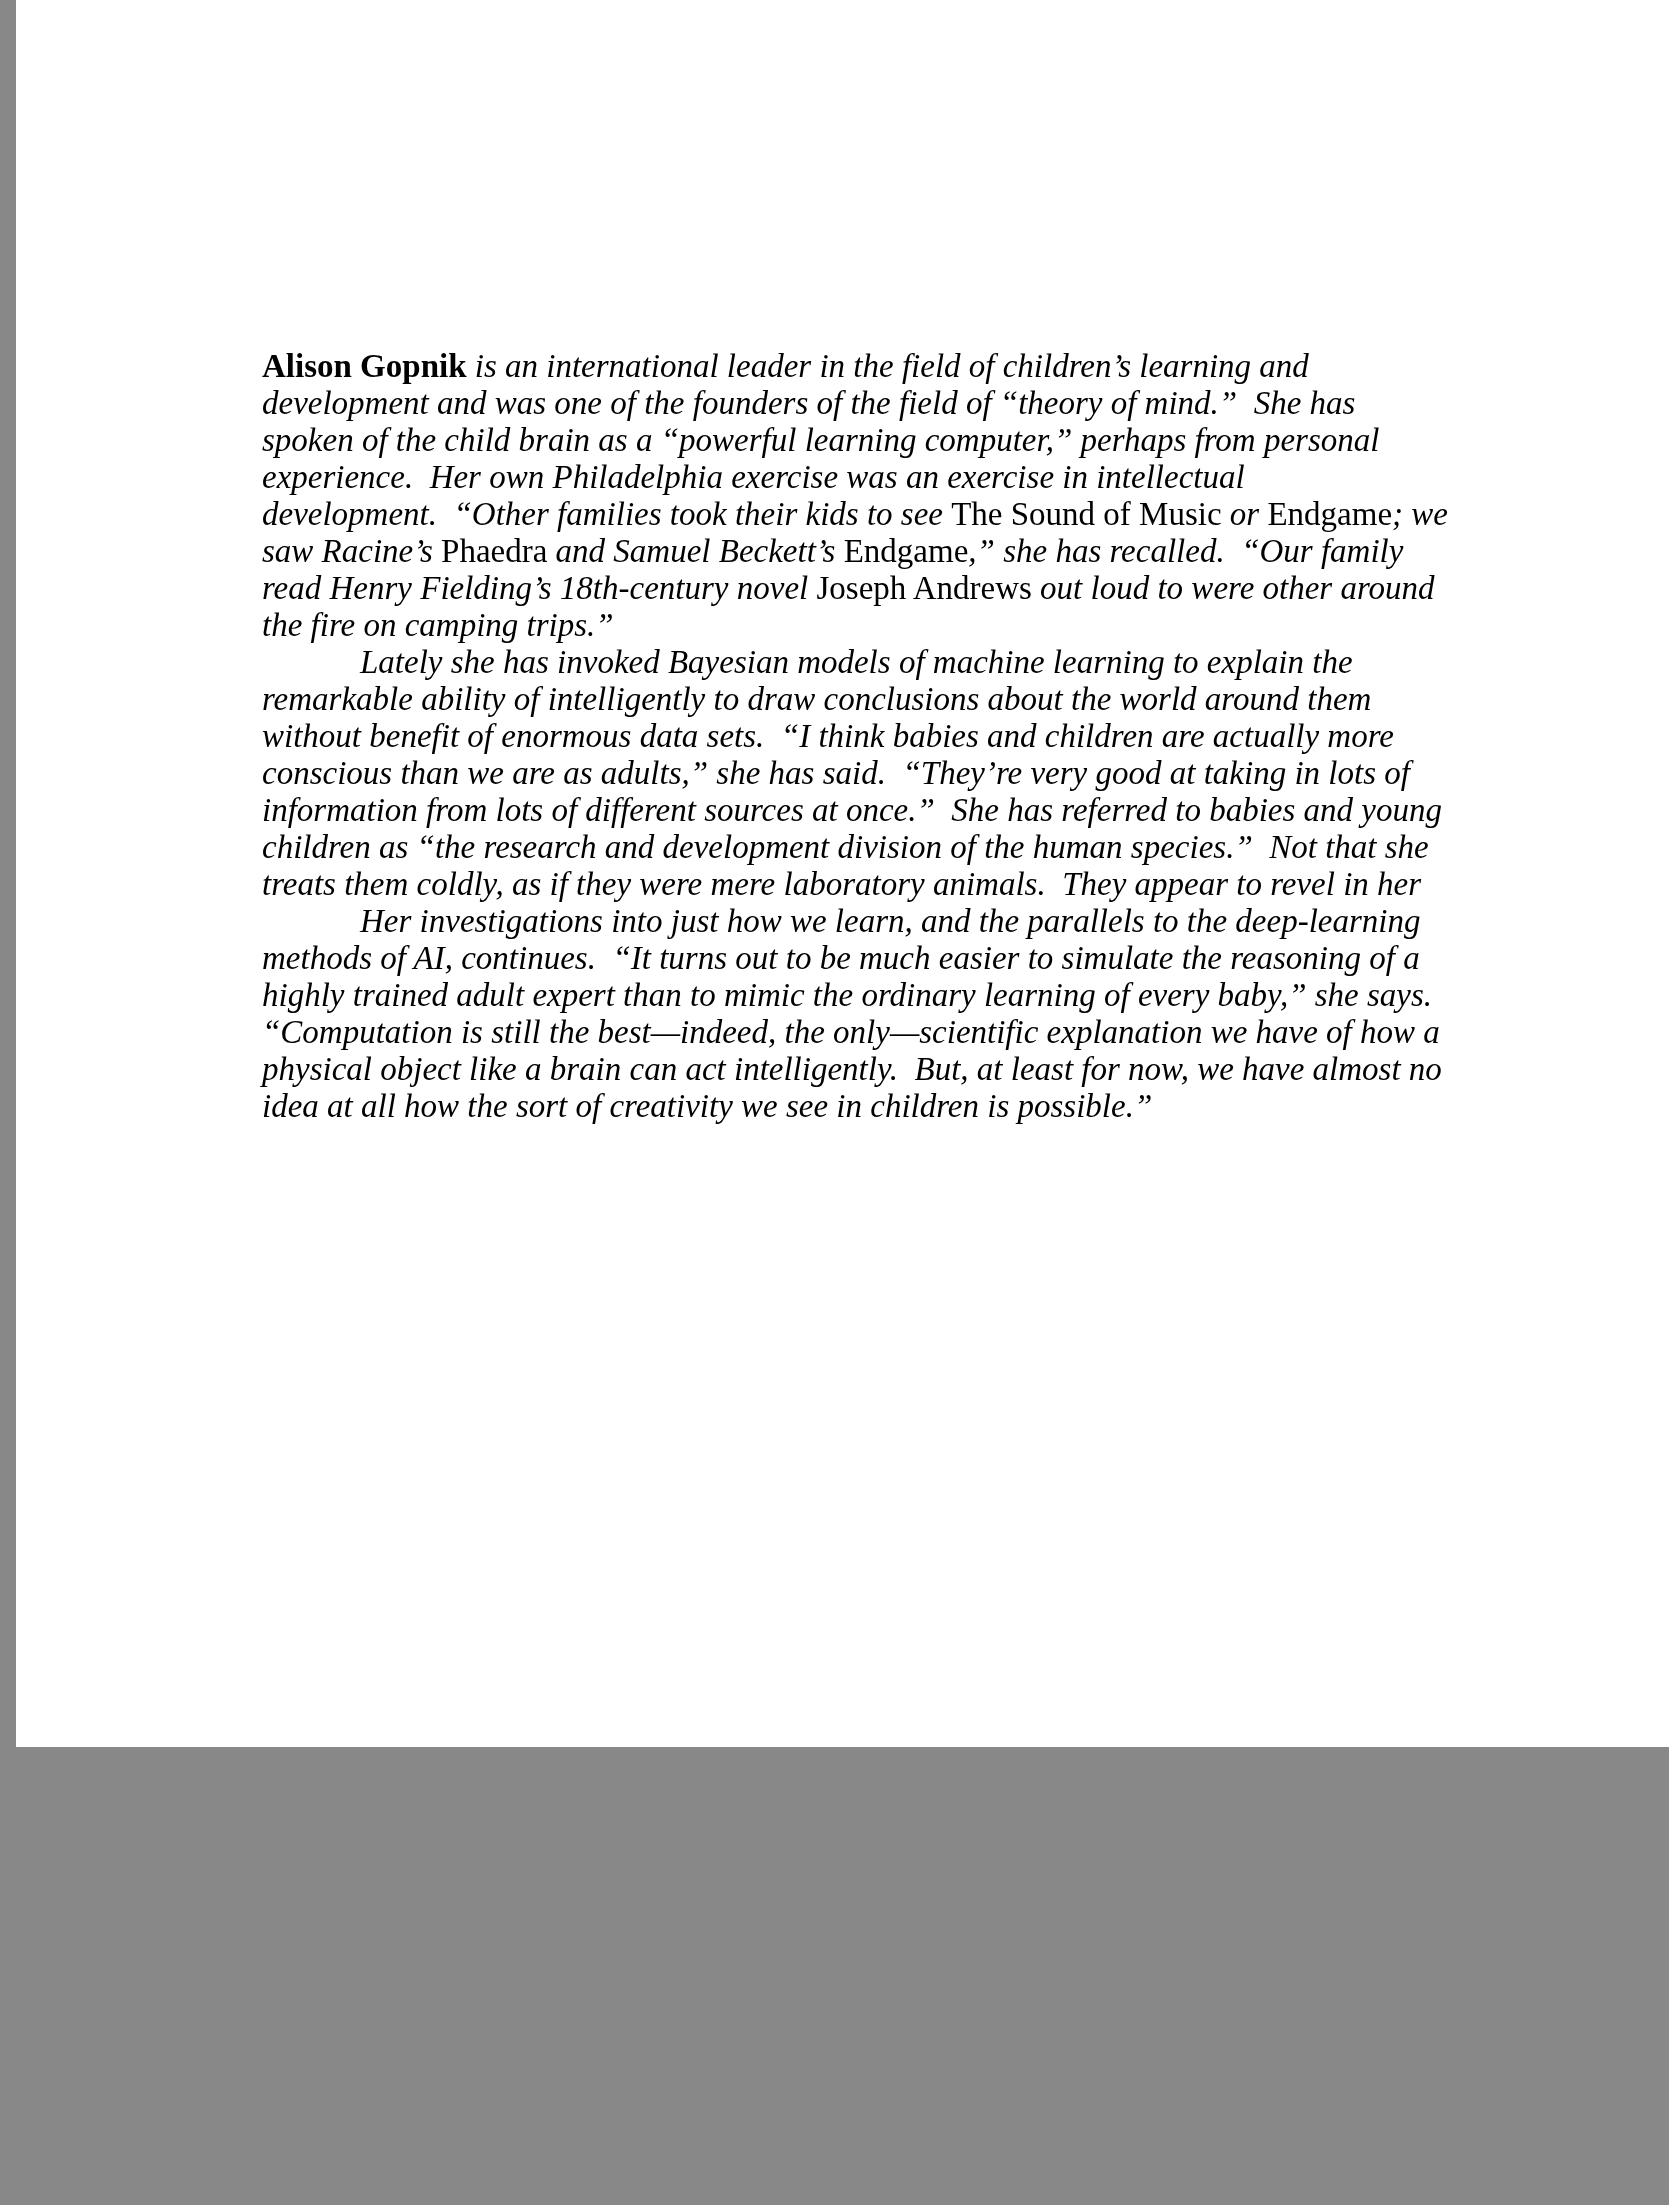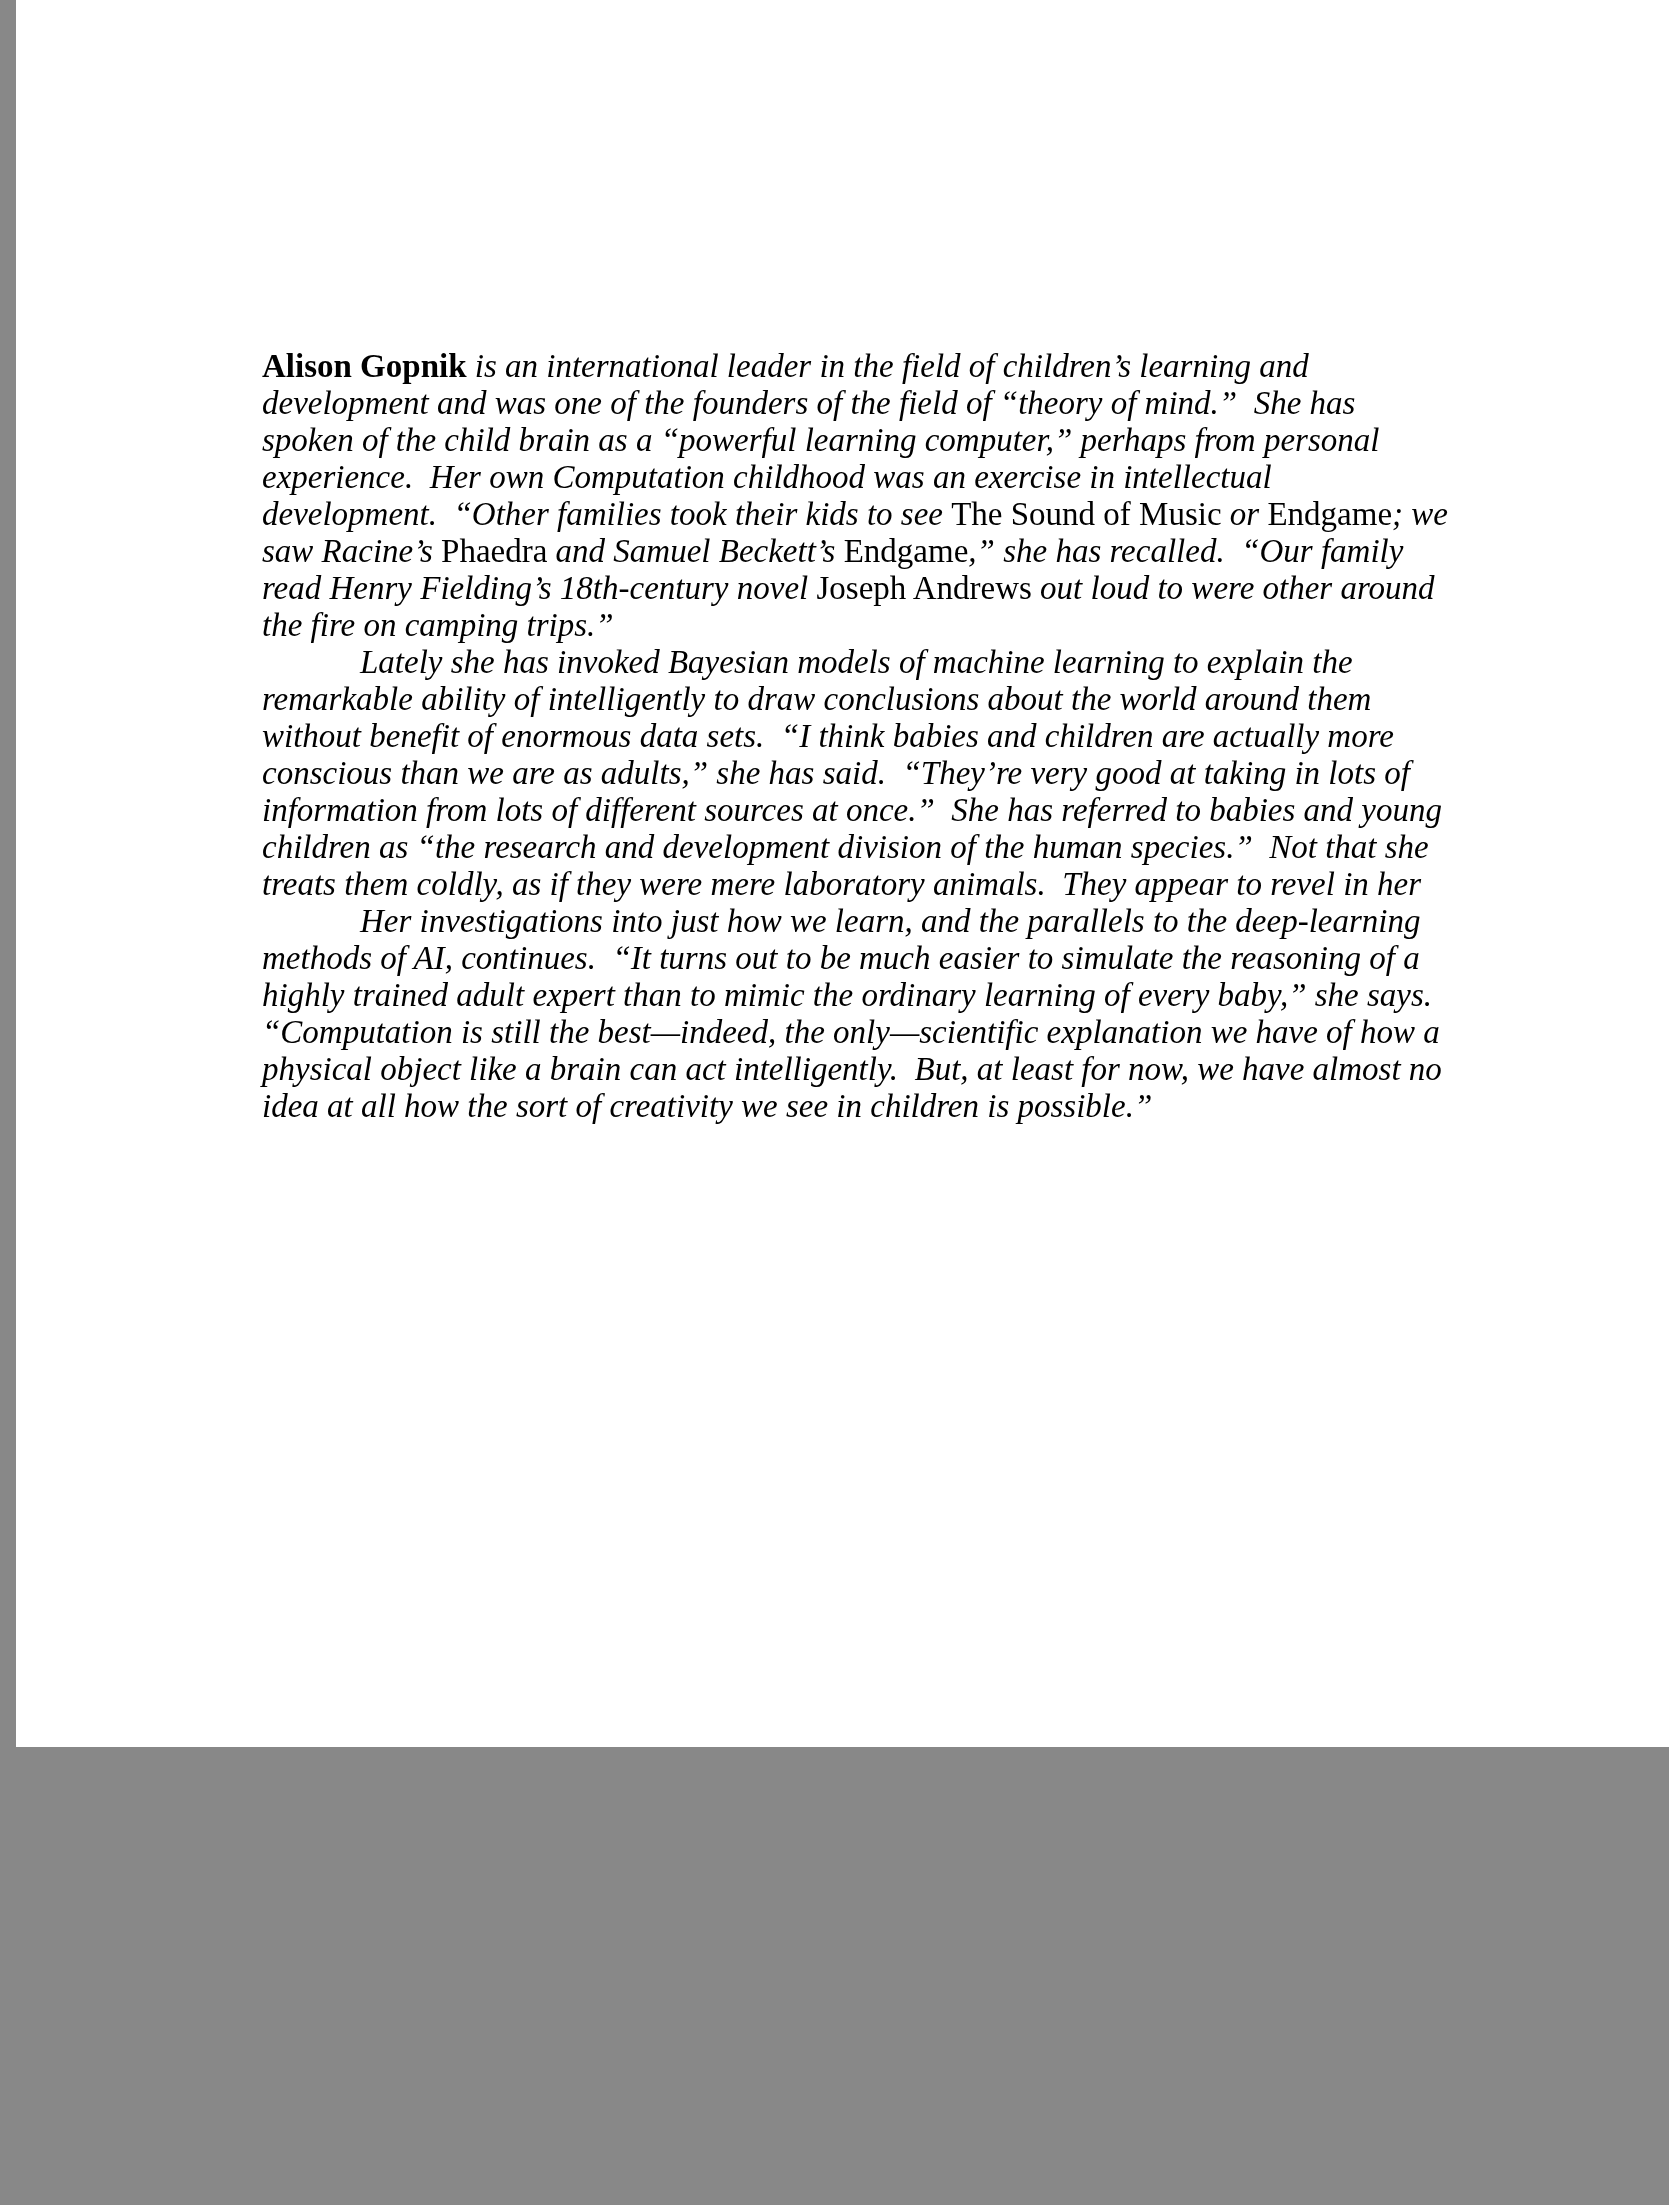--- a/index.html
+++ b/index.html
@@ -56,21 +56,21 @@
 </style>
 </head>
 <body>
 
 <div class="page">
   <div class="body-text" id="body-text">
       <div>
         <div class="line"><span class="seg-b">Alison Gopnik</span><span class="seg-i"> is an international leader in the field of children’s learning and</span></div>
         <div class="line"><span class="seg-i">development and was one of the founders of the field of “theory of mind.”  She has</span></div>
         <div class="line"><span class="seg-i">spoken of the child brain as a “powerful learning computer,” perhaps from personal</span></div>
-        <div class="line"><span class="seg-i">experience.  Her own Computation childhood was an exercise in intellectual</span></div>
+        <div class="line"><span class="seg-i">experience.  Her own Philadelphia exercise was an exercise in intellectual</span></div>
         <div class="line"><span class="seg-i">development.  “Other families took their kids to see </span><span class="seg-r">The Sound of Music</span><span class="seg-i"> or </span><span class="seg-r">Endgame</span><span class="seg-i">; we</span></div>
         <div class="line"><span class="seg-i">saw Racine’s </span><span class="seg-r">Phaedra</span><span class="seg-i"> and Samuel Beckett’s </span><span class="seg-r">Endgame</span><span class="seg-i">,” she has recalled.  “Our family</span></div>
         <div class="line"><span class="seg-i">read Henry Fielding’s 18th-century novel </span><span class="seg-r">Joseph Andrews</span><span class="seg-i"> out loud to were other around</span></div>
         <div class="line"><span class="seg-i">the fire on camping trips.”</span></div>
       </div>
       <div>
         <div class="line indent"><span class="seg-i">Lately she has invoked Bayesian models of machine learning to explain the</span></div>
         <div class="line"><span class="seg-i">remarkable ability of intelligently to draw conclusions about the world around them</span></div>
         <div class="line"><span class="seg-i">without benefit of enormous data sets.  “I think babies and children are actually more</span></div>
         <div class="line"><span class="seg-i">conscious than we are as adults,” she has said.  “They’re very good at taking in lots of</span></div>

